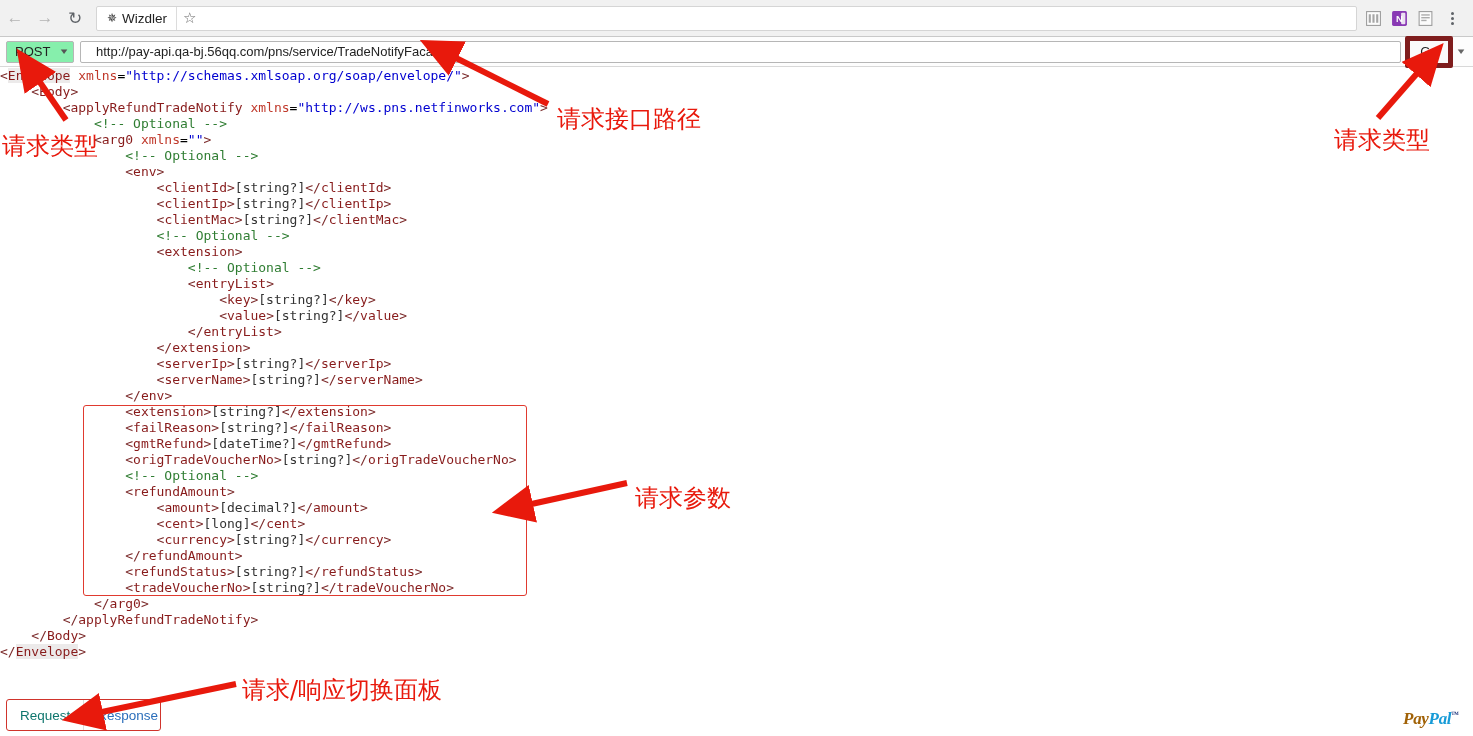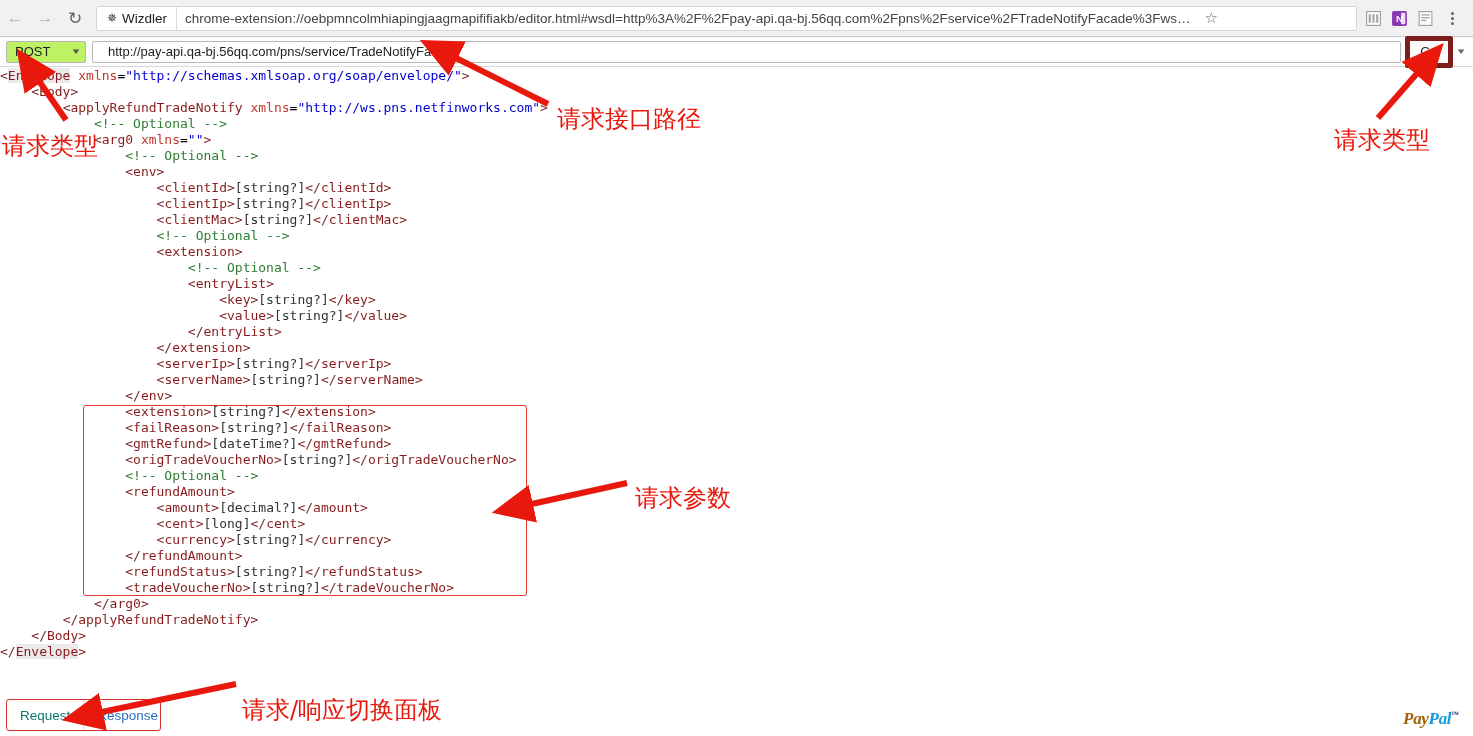--- a/index.html
+++ b/index.html
@@ -57,22 +57,22 @@
 
   
   #req-toolbar{
     position:absolute;left:0;top:37px;width:1473px;height:30px;
     background:#fdfdfd;
     border-bottom:1px solid #d8d8d8;
     display:flex;align-items:center;
     box-sizing:border-box;padding:0 4px;
   }
   #method-select{
-    width:80px;height:22px;margin-left:2px;
-    border:1px solid #b6b6b6;background:#bef264;border-radius:2px;
+    width:68px;height:22px;margin-left:2px;
+    border:1px solid #b6b6b6;background:#86efac;border-radius:2px;
     display:flex;align-items:center;justify-content:space-between;
     font-size:13px;color:#222;padding:0 5px 0 8px;box-sizing:border-box;
     flex:0 0 auto;
   }
   #method-select .caret{font-size:8px;color:#555;transform:scaleX(1.4);}
   #url-input{
     flex:1 1 auto;height:22px;margin:0 4px 0 6px;
     border:1px solid #b6b6b6;background:#fff;border-radius:2px;
     font-size:13px;color:#222;display:flex;align-items:center;padding:0 15px;
     box-sizing:border-box;white-space:nowrap;overflow:hidden;
@@ -163,21 +163,20 @@
   </div>
   <div class="nav-btn active">
     <span class="reload-ico">↻</span>
   </div>
 
   <div id="omnibox">
     <div id="ext-chip">
       <span class="puzzle">✵</span>
       <span class="name">Wizdler</span>
     </div>
-    <div id="omni-url">chrome-extension://oebpmncolmhiapingjaagmapififiakb/editor.html#wsdl=http%3A%2F%2Fpay-api.qa-bj.56qq.com%2Fpns%2Fservice%2FTradeNotifyFacade%3Fws…</div>
     <div id="omni-right">
       <span class="star">☆</span>
     </div>
   </div>
 
   <div class="toolbar-icons">
     <svg class="ticon" viewBox="0 0 16 16">
       <rect x="1.5" y="1.5" width="13" height="13" fill="#fff" stroke="#8d8d8d"></rect>
       <rect x="3.5" y="4" width="2" height="8" fill="#9a9a9a"></rect>
       <rect x="7" y="4" width="2" height="8" fill="#9a9a9a"></rect>
@@ -241,14 +240,14 @@
   <path d="M627,483 L527,505" stroke="#e8190c" stroke-width="6" fill="none" marker-end="url(#ah)"></path>
 
   <path d="M236,684 L97,713" stroke="#e8190c" stroke-width="6" fill="none" marker-end="url(#ah)"></path>
 </svg>
 
 <div id="anno-labels">
     <div class="anno-text" style="left: 2px; top: 130px; color: rgb(232, 25, 12);">请求类型</div>
     <div class="anno-text" style="left: 557px; top: 103px; color: rgb(232, 25, 12);">请求接口路径</div>
     <div class="anno-text" style="left: 1334px; top: 124px; color: rgb(232, 25, 12);">请求类型</div>
     <div class="anno-text" style="left: 635px; top: 482px; color: rgb(232, 25, 12);">请求参数</div>
-    <div class="anno-text" style="left: 242px; top: 694px; color: rgb(232, 25, 12);">请求/响应切换面板</div>
+    <div class="anno-text" style="left: 242px; top: 674px; color: rgb(232, 25, 12);">请求/响应切换面板</div>
   </div>
 
 </body></html>

